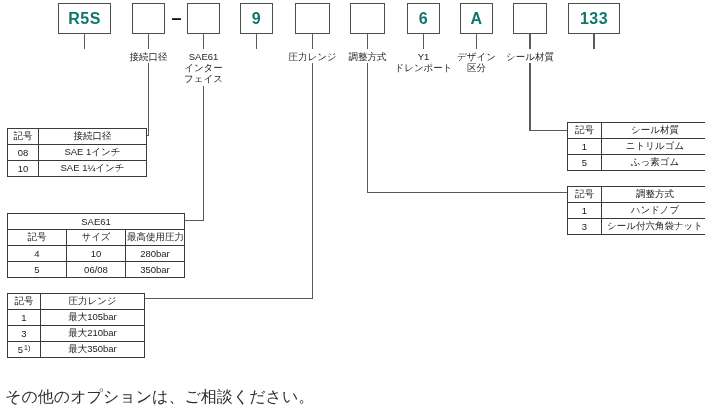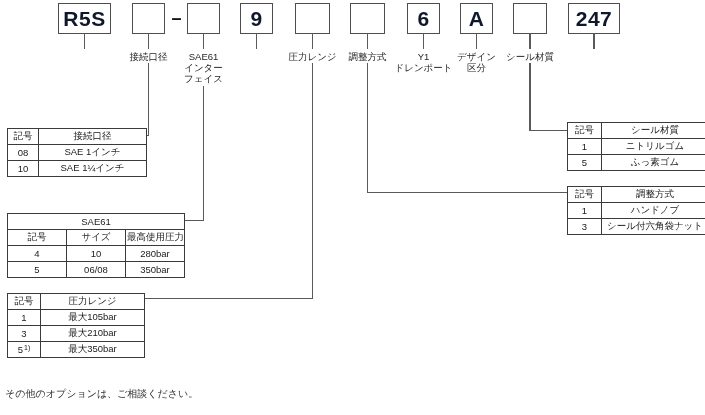--- a/index.html
+++ b/index.html
@@ -5,21 +5,21 @@
   html,body{margin:0;padding:0;background:#fff;}
   .canvas{
     position:relative;width:705px;height:415px;background:#fff;overflow:hidden;
     font-family:"Liberation Sans",sans-serif;color:#1a1a1a;
   }
   
   .cbox{
     position:absolute;top:3px;height:31px;background:#fff;
     border:1.5px solid #4d4d4d;box-sizing:border-box;
     display:flex;align-items:center;justify-content:center;
-    font-weight:bold;font-size:21px;letter-spacing:.5px;color:#0f172a;
+    font-weight:bold;font-size:16px;letter-spacing:.5px;color:#0f766e;
   }
   .dash{
     position:absolute;top:3px;height:31px;display:flex;align-items:center;justify-content:center;
     font-weight:bold;font-size:18px;color:#111;
   }
   
   .vline,.hline{position:absolute;background:#5a5a5a;}
   .vline{width:1.5px;}
   .hline{height:1.5px;}
   
@@ -34,21 +34,21 @@
     border:1.5px solid #3a3a3a;table-layout:fixed;
   }
   table.spec th,table.spec td{
     border:1px solid #3a3a3a;height:15px;padding:0 1px;
     font-size:9.5px;font-weight:normal;text-align:center;vertical-align:middle;
     white-space:nowrap;overflow:hidden;color:#1a1a1a;
   }
   table.spec th{font-weight:normal;}
   .fn{font-size:7px;vertical-align:3px;margin-left:1px;}
   .footer-note{
-    position:absolute;left:5px;top:387px;font-size:10px;color:#2e2e2e;
+    position:absolute;left:5px;top:387px;font-size:16px;color:#2e2e2e;
   }
 </style>
 </head>
 <body>
 
 <div class="canvas">
 
   <div class="cbox" style="left:58px;width:53px">
       <span>R5S</span>
     </div>
@@ -73,21 +73,21 @@
   <div class="cbox" style="left:407px;width:33px">
       <span>6</span>
     </div>
   <div class="cbox" style="left:460px;width:33px">
       <span>A</span>
     </div>
   <div class="cbox" style="left:513px;width:34px">
       <span></span>
     </div>
   <div class="cbox" style="left:568px;width:52px">
-      <span>247</span>
+      <span>133</span>
     </div>
 
   <div class="vline" style="left:83.75px;top:33px;height:16px"></div>
   <div class="vline" style="left:147.75px;top:33px;height:16px"></div>
   <div class="vline" style="left:202.75px;top:33px;height:16px"></div>
   <div class="vline" style="left:255.75px;top:33px;height:16px"></div>
   <div class="vline" style="left:311.75px;top:33px;height:16px"></div>
   <div class="vline" style="left:366.75px;top:33px;height:16px"></div>
   <div class="vline" style="left:422.75px;top:33px;height:16px"></div>
   <div class="vline" style="left:475.75px;top:33px;height:16px"></div>

